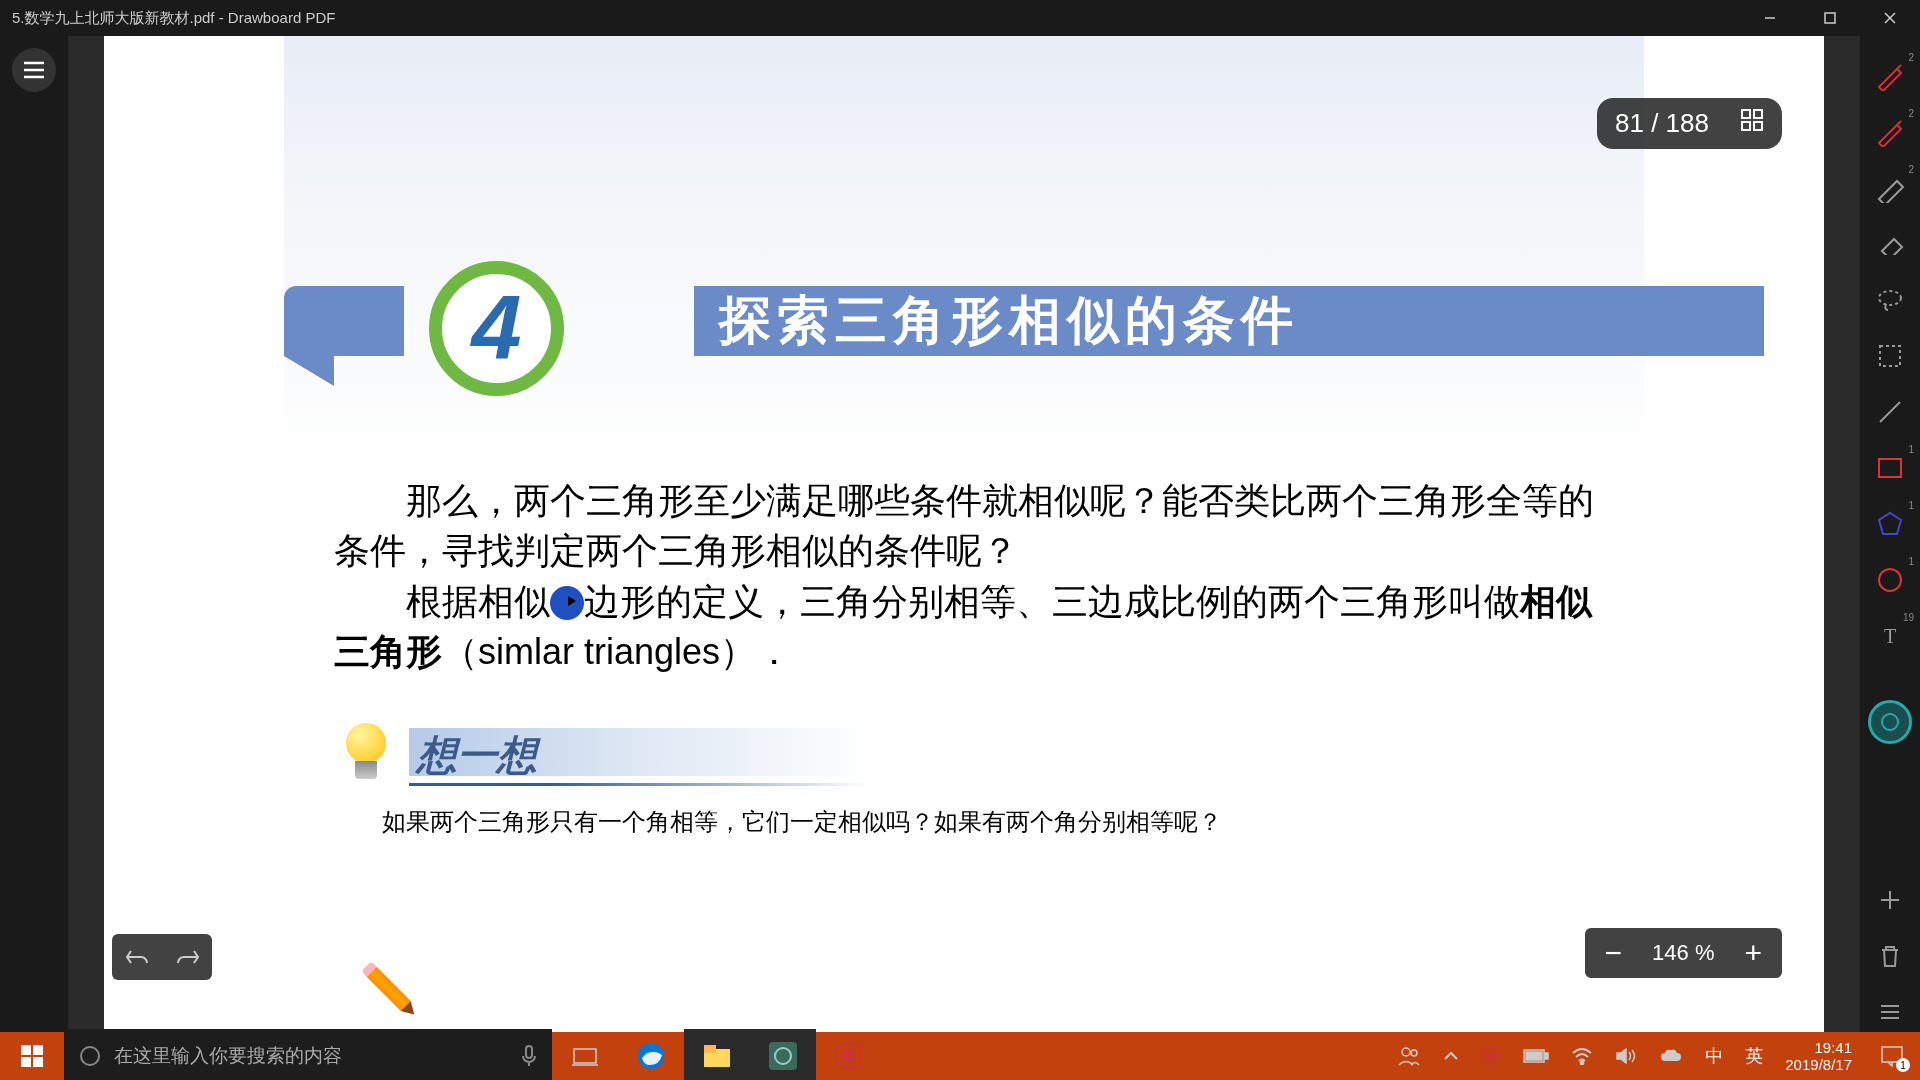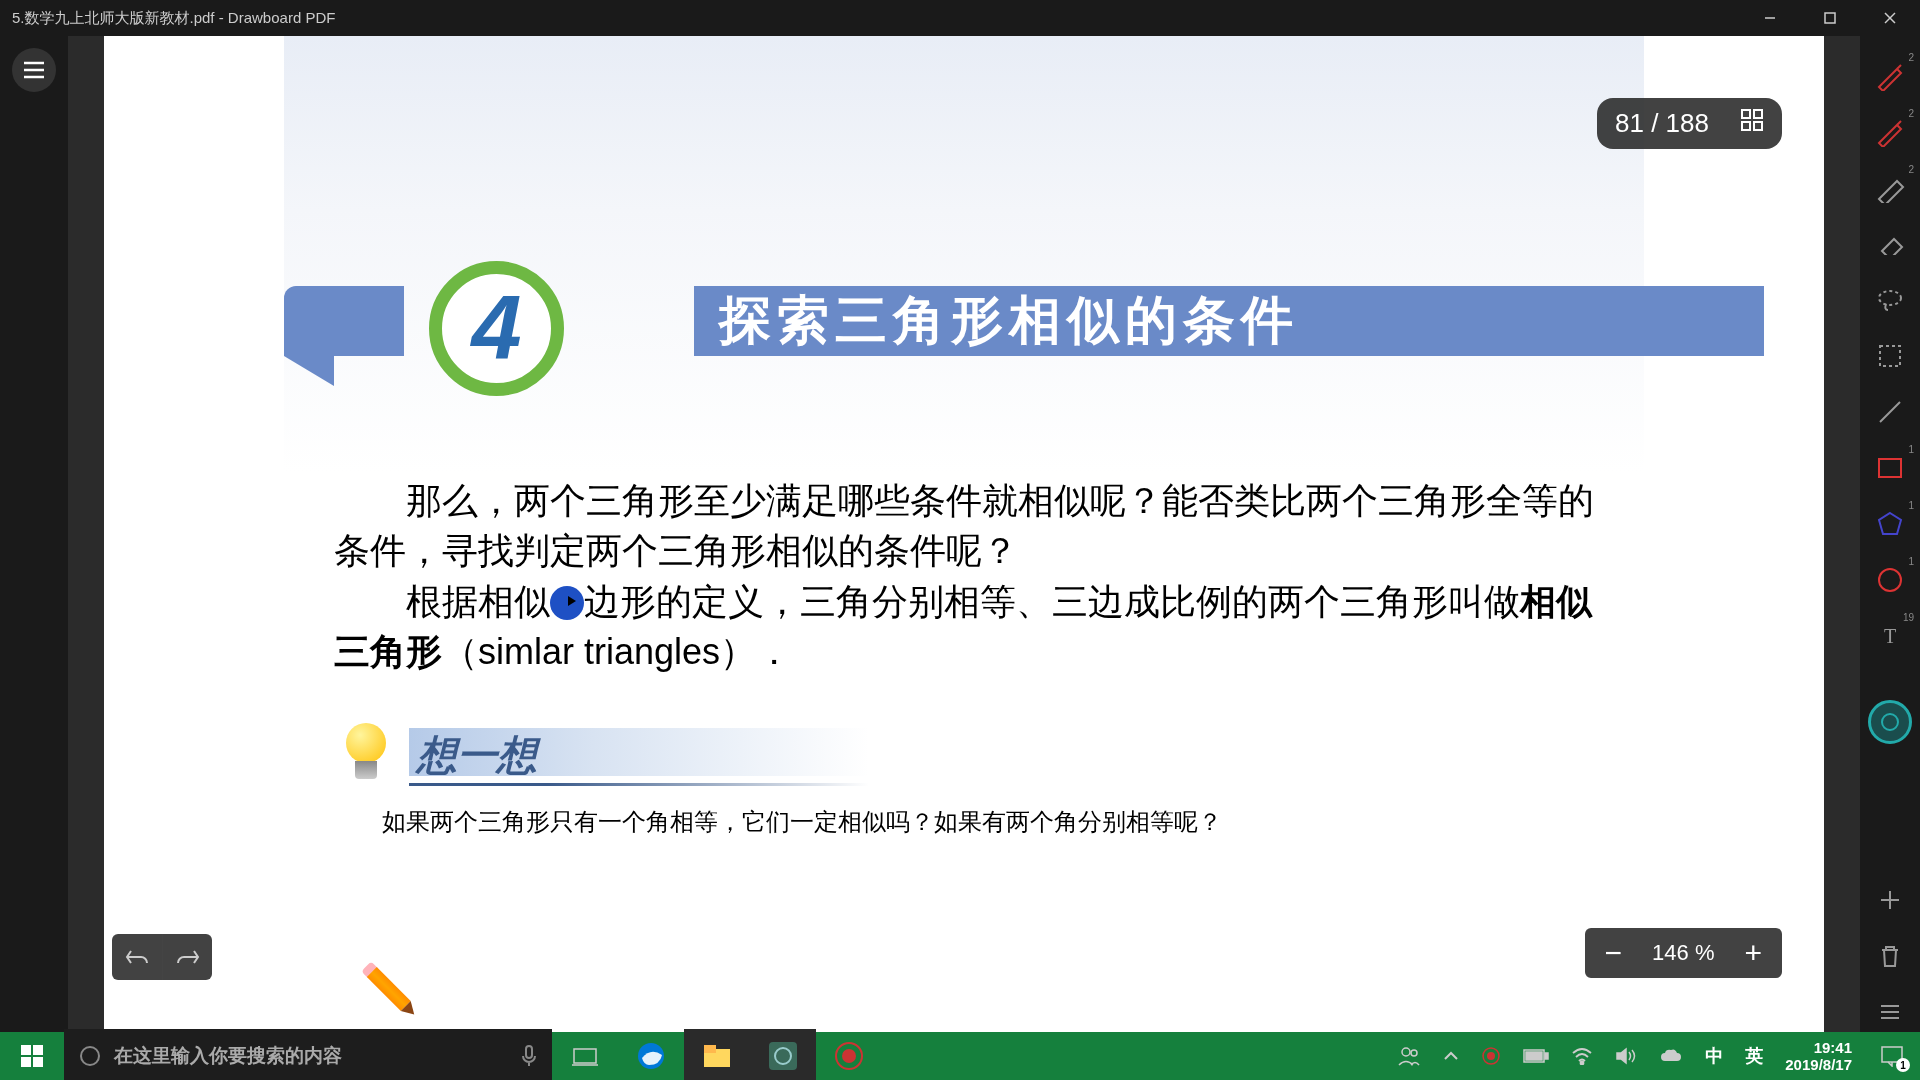--- a/index.html
+++ b/index.html
@@ -77,21 +77,21 @@
 
 .zoom-bar { position: absolute; bottom: 62px; right: 78px; background: rgba(40,40,40,0.88); color: #fff; padding: 8px 12px; border-radius: 6px; font-size: 22px; display: flex; align-items: center; gap: 22px; }
 .zoom-btn { font-size: 30px; cursor: pointer; padding: 0 8px; }
 
 .undo-redo { position: absolute; bottom: 60px; left: 44px; background: rgba(40,40,40,0.88); border-radius: 6px; display: flex; }
 .ur-btn { width: 50px; height: 46px; display: flex; align-items: center; justify-content: center; }
 .ur-btn + .ur-btn { border-left: 1px solid #444; }
 .ur-btn svg { stroke: #ccc; fill: none; stroke-width: 2; }
 
 
-.taskbar { position: absolute; bottom: 0; left: 0; right: 0; height: 48px; background: #15803d; display: flex; align-items: center; font-weight: bold; }
+.taskbar { position: absolute; bottom: 0; left: 0; right: 0; height: 48px; background: #c2410c; display: flex; align-items: center; }
 .start-btn { width: 64px; height: 54px; display: flex; align-items: center; justify-content: center; }
 .start-btn svg { fill: #fff; }
 .search-box { width: 488px; height: 54px; background: #1d1d1d; display: flex; align-items: center; padding: 0 14px; color: #aaa; gap: 12px; font-size: 19px; }
 .search-box .mic { margin-left: auto; }
 .search-box svg { stroke: #888; fill: none; stroke-width: 2; }
 .task-item { width: 66px; height: 54px; display: flex; align-items: center; justify-content: center; position: relative; }
 .task-item.active::after { content: ""; position: absolute; bottom: 0; left: 8px; right: 8px; height: 3px; background: #76b9ed; }
 .task-item.active { background: #2a2a2a; }
 .tray { margin-left: auto; display: flex; align-items: center; gap: 22px; color: #fff; font-size: 15px; padding-right: 10px; }
 .tray-item { display: flex; align-items: center; justify-content: center; }

